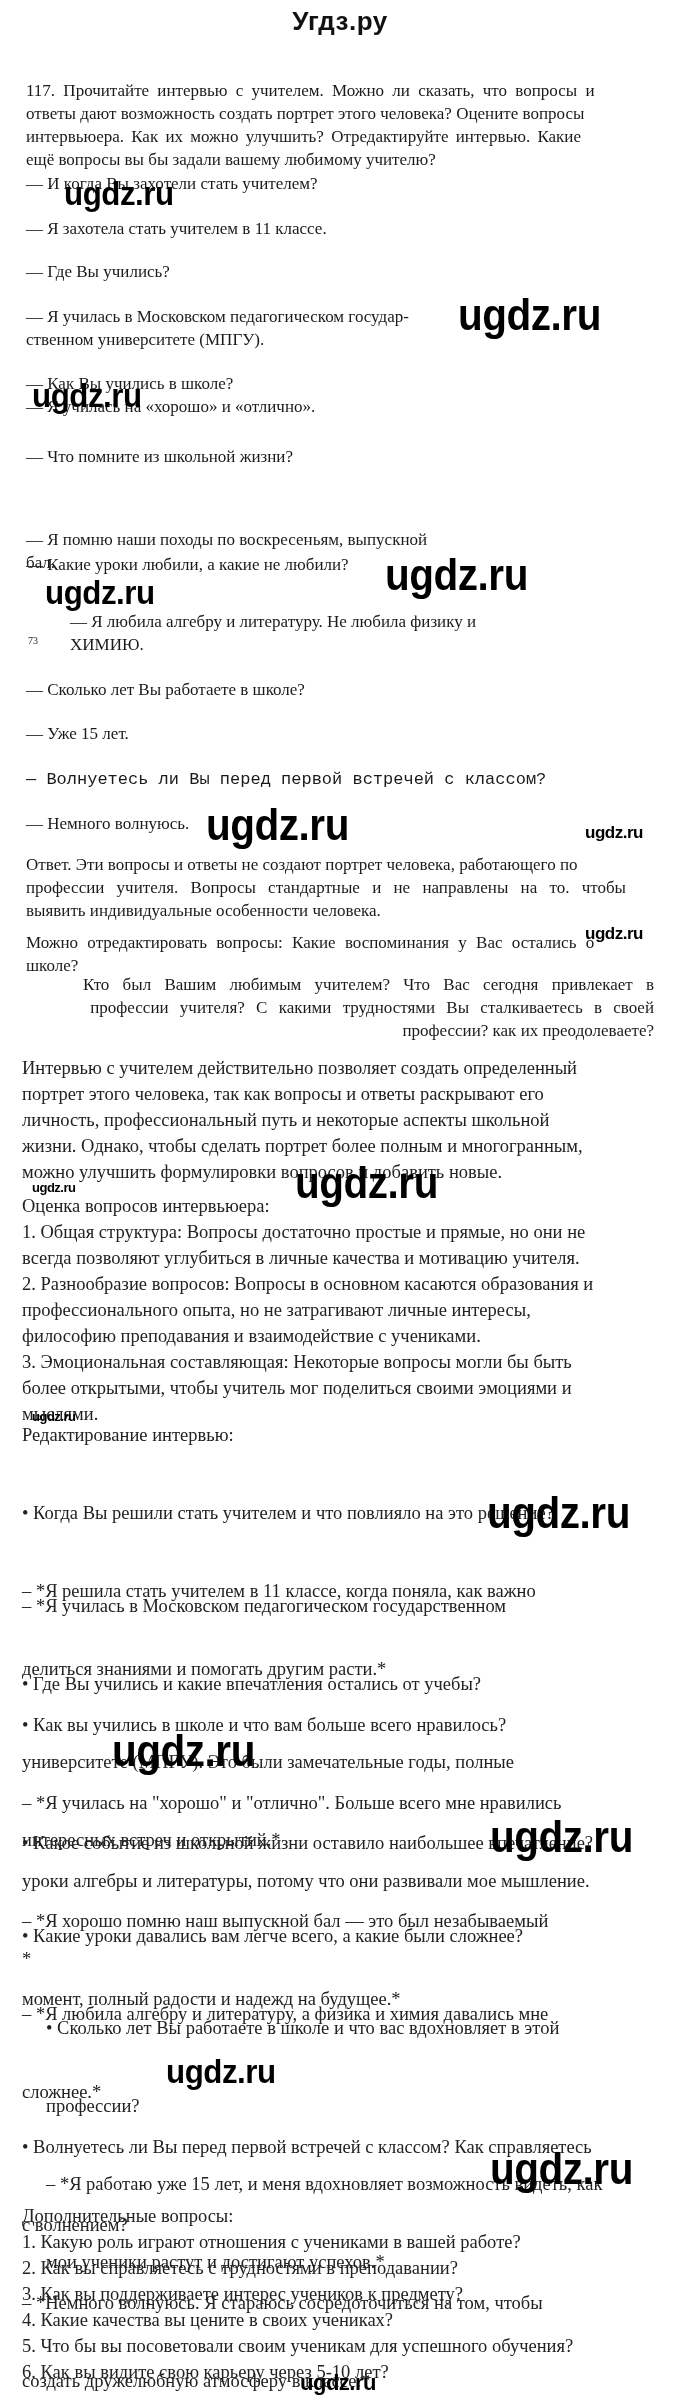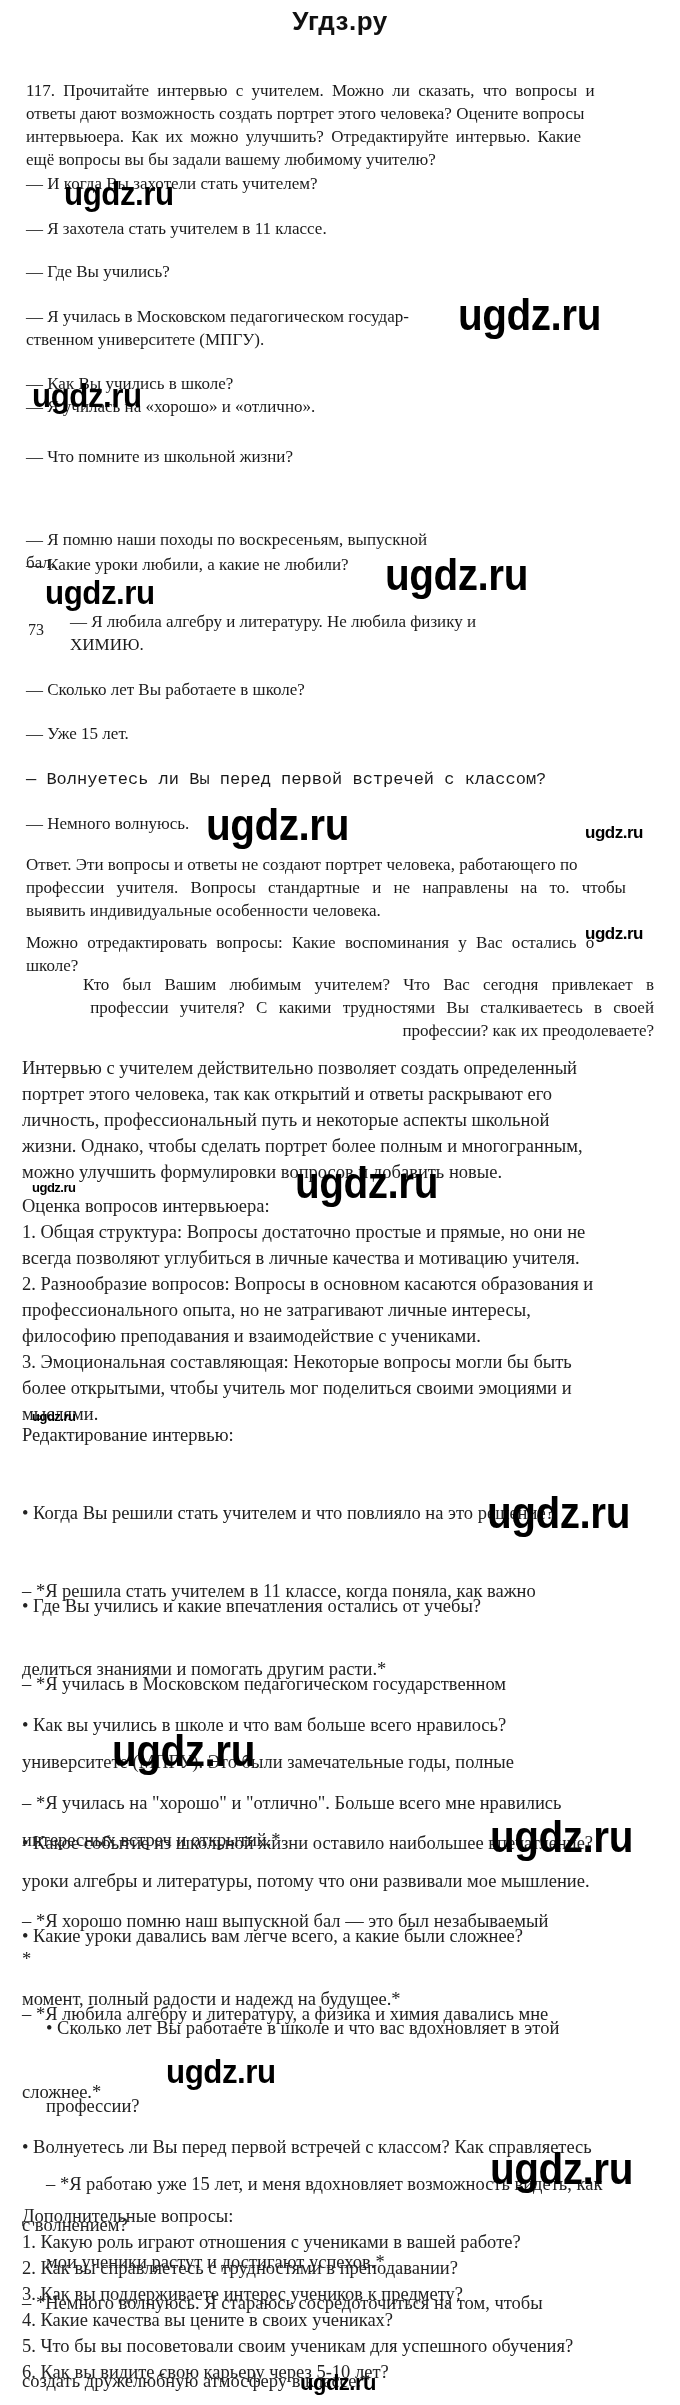--- a/index.html
+++ b/index.html
@@ -11,21 +11,21 @@
     .blk { position: absolute; left: 26px; font-size: 17px; line-height: 23px; }
     .just { text-align: justify; text-align-last: left; }
     .line { display: block; white-space: nowrap; }
     .p2 { position: absolute; left: 22px; font-size: 18.5px; line-height: 26px; color: #222; }
     .wm { position: absolute; font-family: "Liberation Sans", "DejaVu Sans", sans-serif;
           font-weight: bold; color: #000; letter-spacing: -0.5px; }
     .wm-big { font-size: 44px; transform: scaleX(0.92); transform-origin: left; }
     .wm-mid { font-size: 34px; transform: scaleX(0.92); transform-origin: left; }
     .wm-sm { font-size: 17px; }
     .wm-xs { font-size: 13px; font-weight: bold; }
-    .pagenum { position: absolute; left: 28px; top: 621px; font-size: 16px; color: #222; }
+    .pagenum { position: absolute; left: 28px; top: 635px; font-size: 10px; color: #222; }
   </style>
 </head>
 <body>
 
 <div class="header">Угдз.ру</div>
 
 <div class="blk just" style="top:79px; width:628px; line-height:23px;">
   <span class="line" style="word-spacing:4px;">117. Прочитайте интервью с учителем. Можно ли сказать, что вопросы и</span>
   <span class="line">ответы дают возможность создать портрет этого человека? Оцените вопросы</span>
   <span class="line" style="word-spacing:3px;">интервьюера. Как их можно улучшить? Отредактируйте интервью. Какие</span>
@@ -65,21 +65,21 @@
   <span class="line">школе?</span>
 </div>
 <div class="blk" style="top:973px; width:628px; line-height:23px;text-align:right;">
   <span class="line" style="word-spacing:9px;">Кто был Вашим любимым учителем? Что Вас сегодня привлекает в</span>
   <span class="line" style="word-spacing:7px;">профессии учителя? С какими трудностями Вы сталкиваетесь в своей</span>
   <span class="line">профессии? как их преодолеваете?</span>
 </div>
 
 <div class="p2" style="top:1055px;">
   <span class="line">Интервью с учителем действительно позволяет создать определенный</span>
-  <span class="line">портрет этого человека, так как открытий и ответы раскрывают его</span>
+  <span class="line">портрет этого человека, так как вопросы и ответы раскрывают его</span>
   <span class="line">личность, профессиональный путь и некоторые аспекты школьной</span>
   <span class="line">жизни. Однако, чтобы сделать портрет более полным и многогранным,</span>
   <span class="line">можно улучшить формулировки вопросов и добавить новые.</span>
 </div>
 
 <div class="p2" style="top:1193px; line-height:26px;">
   <span class="line">Оценка вопросов интервьюера:</span>
   <span class="line">1. Общая структура: Вопросы достаточно простые и прямые, но они не</span>
   <span class="line">всегда позволяют углубиться в личные качества и мотивацию учителя.</span>
   <span class="line">2. Разнообразие вопросов: Вопросы в основном касаются образования и</span>
@@ -92,22 +92,22 @@
 
 <div class="p2" style="top:1422px;">Редактирование интервью:</div>
 
 <div class="p2" style="top:1448px; white-space:pre;">
   <span class="line">• Когда Вы решили стать учителем и что повлияло на это решение?</span>
   <span class="line">  – *Я решила стать учителем в 11 классе, когда поняла, как важно</span>
   <span class="line">делиться знаниями и помогать другим расти.*</span>
 </div>
 
 <div class="p2" style="top:1541px; white-space:pre;">
+  <span class="line">  – *Я училась в Московском педагогическом государственном</span>
   <span class="line">• Где Вы учились и какие впечатления остались от учебы?</span>
-  <span class="line">  – *Я училась в Московском педагогическом государственном</span>
   <span class="line">университете (МПГУ). Это были замечательные годы, полные</span>
   <span class="line">интересных встреч и открытий.*</span>
 </div>
 
 <div class="p2" style="top:1660px; white-space:pre;">
   <span class="line">• Как вы учились в школе и что вам больше всего нравилось?</span>
   <span class="line">  – *Я училась на "хорошо" и "отлично". Больше всего мне нравились</span>
   <span class="line">уроки алгебры и литературы, потому что они развивали мое мышление.</span>
   <span class="line">*</span>
 </div>

